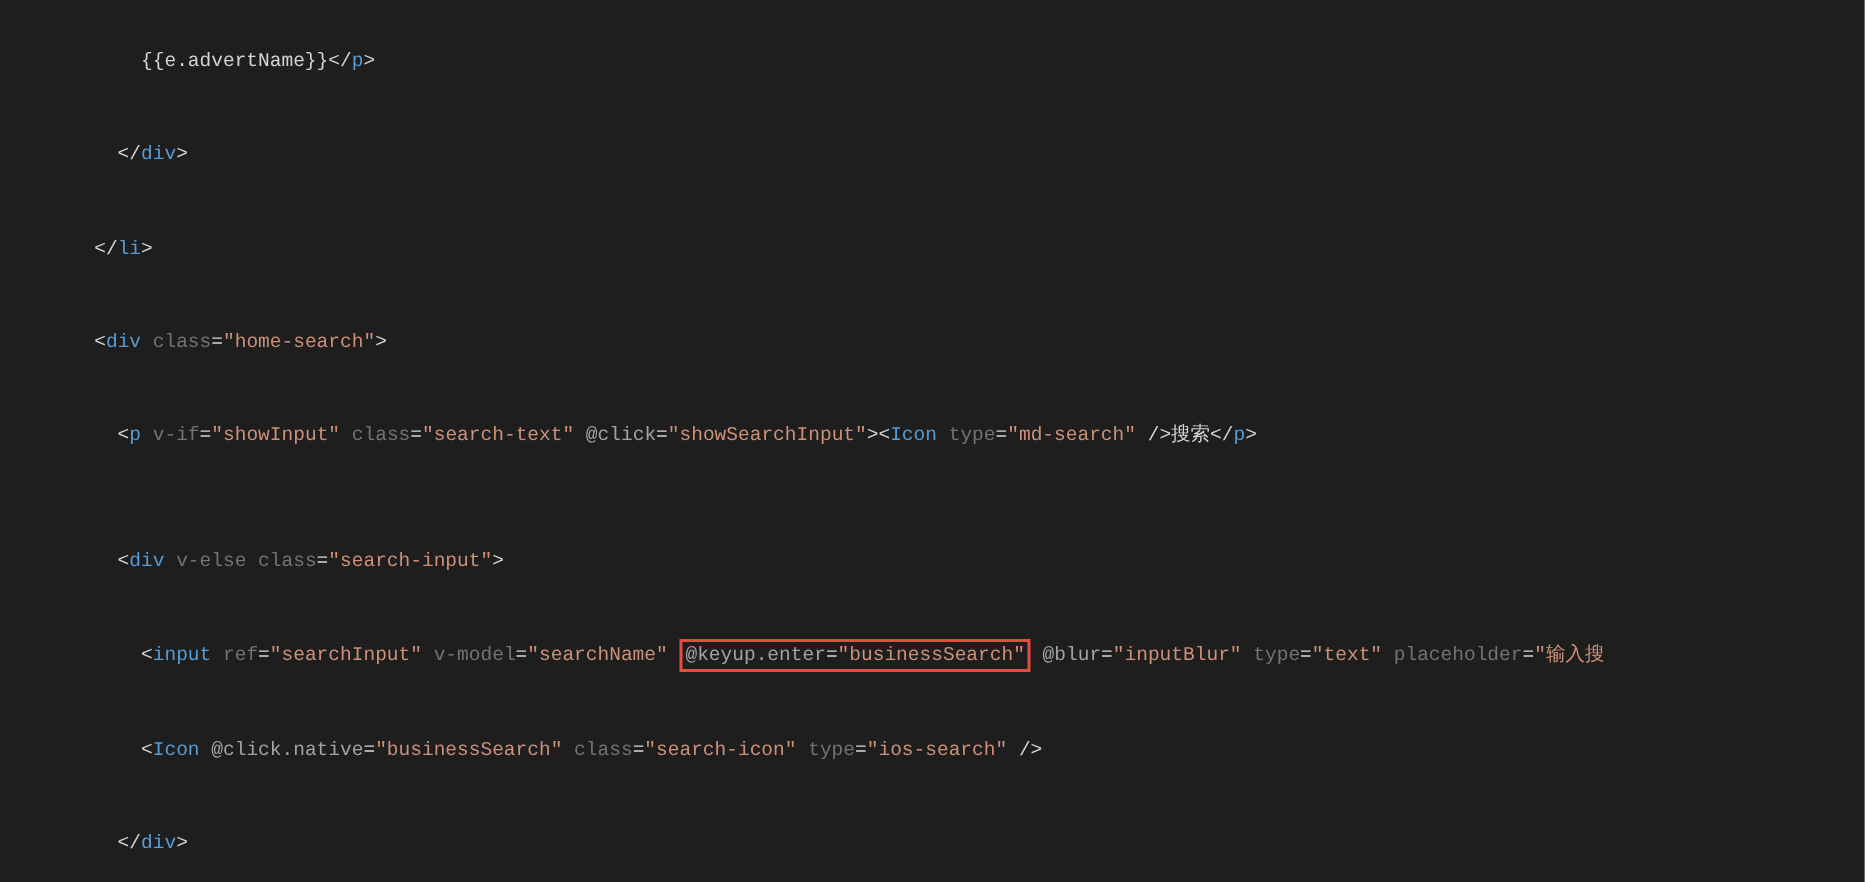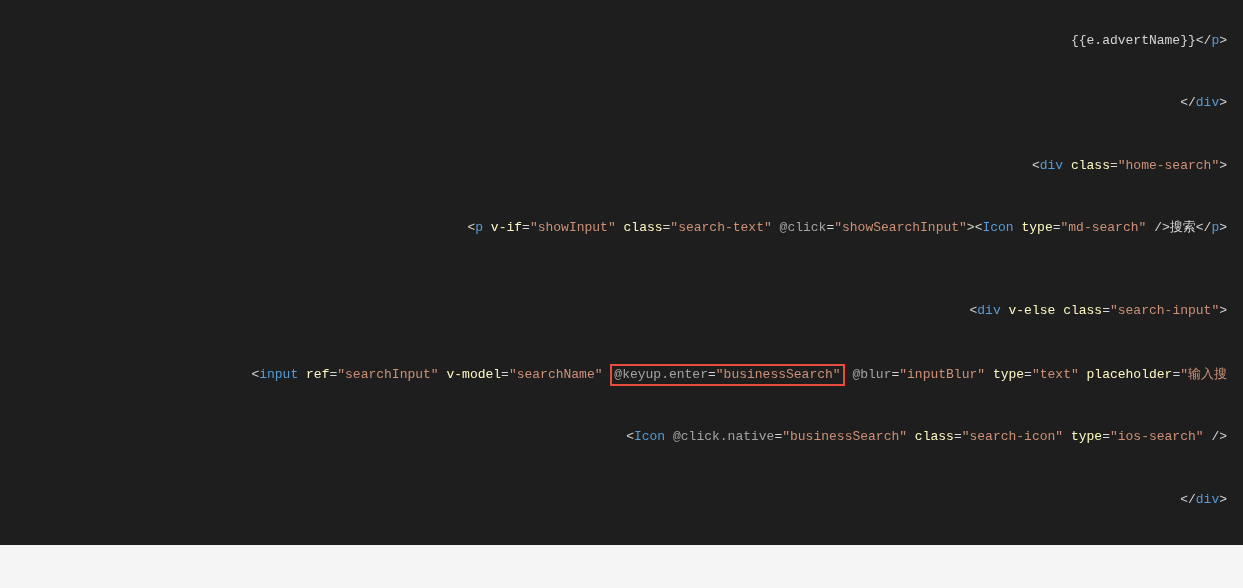--- a/index.html
+++ b/index.html
@@ -17,26 +17,25 @@
       padding: 10px 16px 14px 16px;
       position: relative;
       border-bottom: 4px solid #f5f5f5;
     }
 
     .code-line {
       font-size: 13px;
       line-height: 1.6;
       white-space: pre;
       color: #d4d4d4;
-      text-align: right;
     }
 
     
     .c-tag { color: #569cd6; }
-    .c-attr { color: #fef9c3; }
+    .c-attr { color: #737373; }
     .c-val { color: #ce9178; }
     .c-event { color: #a3a3a3; }
     .c-text { color: #d4d4d4; }
 
     .page-wrapper {
       position: relative;
       min-height: 588px;
     }
   </style>
 </head>
@@ -47,20 +46,23 @@
   <div class="code-block-top">
 
     <div class="code-line">
       <span class="c-text">    </span><span class="c-text">{{e.advertName}}&lt;/</span><span class="c-tag">p</span><span class="c-text">&gt;</span>
     </div>
 
     <div class="code-line">
       <span class="c-text">  &lt;/</span><span class="c-tag">div</span><span class="c-text">&gt;</span>
     </div>
 
+    <div class="code-line">
+      <span class="c-text">&lt;/</span><span class="c-tag">li</span><span class="c-text">&gt;</span>
+    </div>
 
     <div class="code-line">
       <span class="c-text">&lt;</span><span class="c-tag">div</span> <span class="c-attr">class</span><span class="c-text">=</span><span class="c-val">"home-search"</span><span class="c-text">&gt;</span>
     </div>
 
     <div class="code-line">
       <span class="c-text">  &lt;</span><span class="c-tag">p</span> <span class="c-attr">v-if</span><span class="c-text">=</span><span class="c-val">"showInput"</span> <span class="c-attr">class</span><span class="c-text">=</span><span class="c-val">"search-text"</span> <span class="c-event">@click</span><span class="c-text">=</span><span class="c-val">"showSearchInput"</span><span class="c-text">&gt;&lt;</span><span class="c-tag">Icon</span> <span class="c-attr">type</span><span class="c-text">=</span><span class="c-val">"md-search"</span> <span class="c-text">/&gt;搜索&lt;/</span><span class="c-tag">p</span><span class="c-text">&gt;</span>
     </div>
 
     <div class="code-line">&nbsp;</div>

